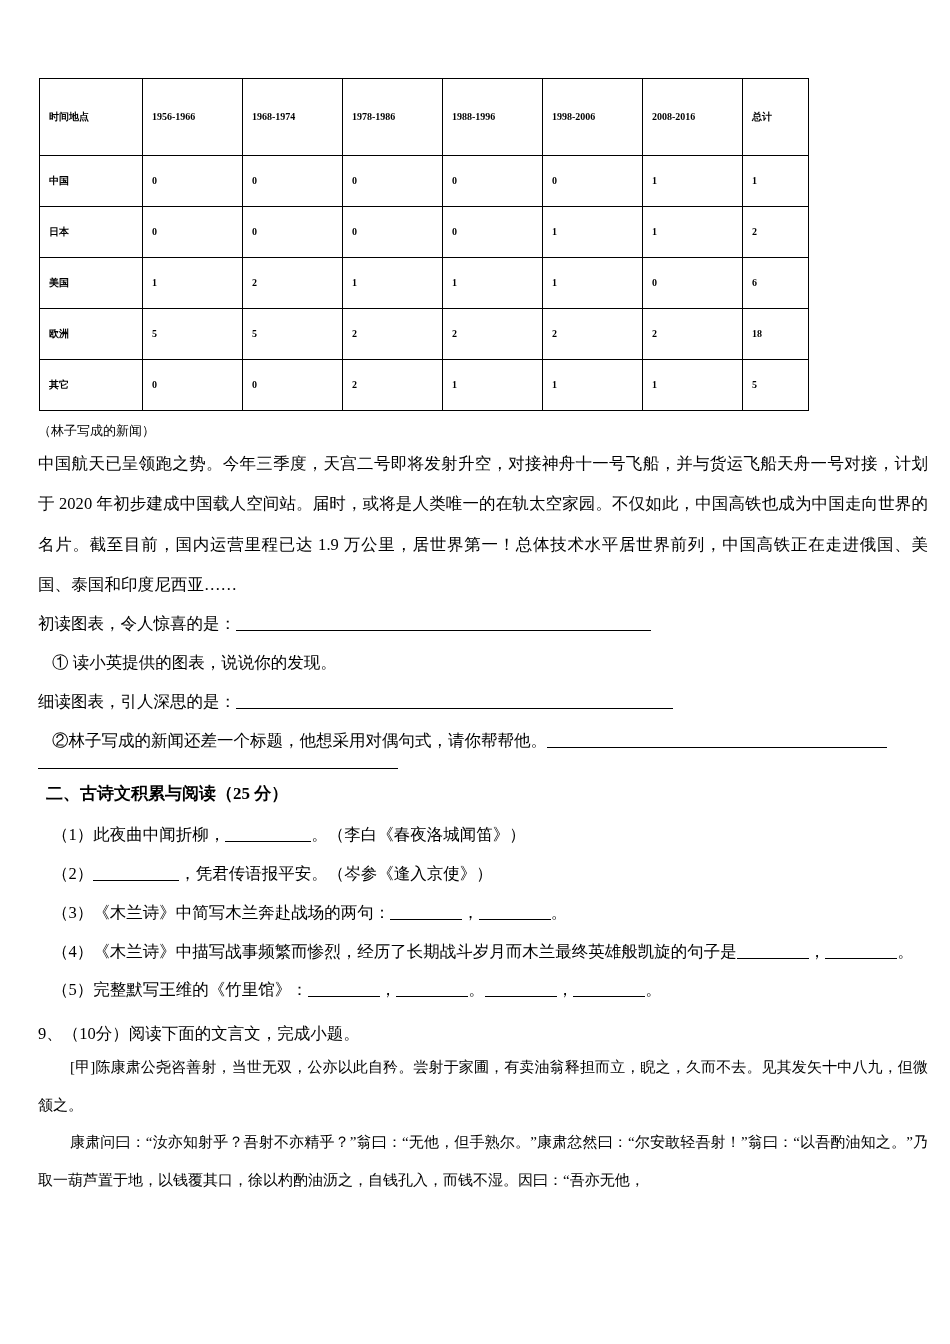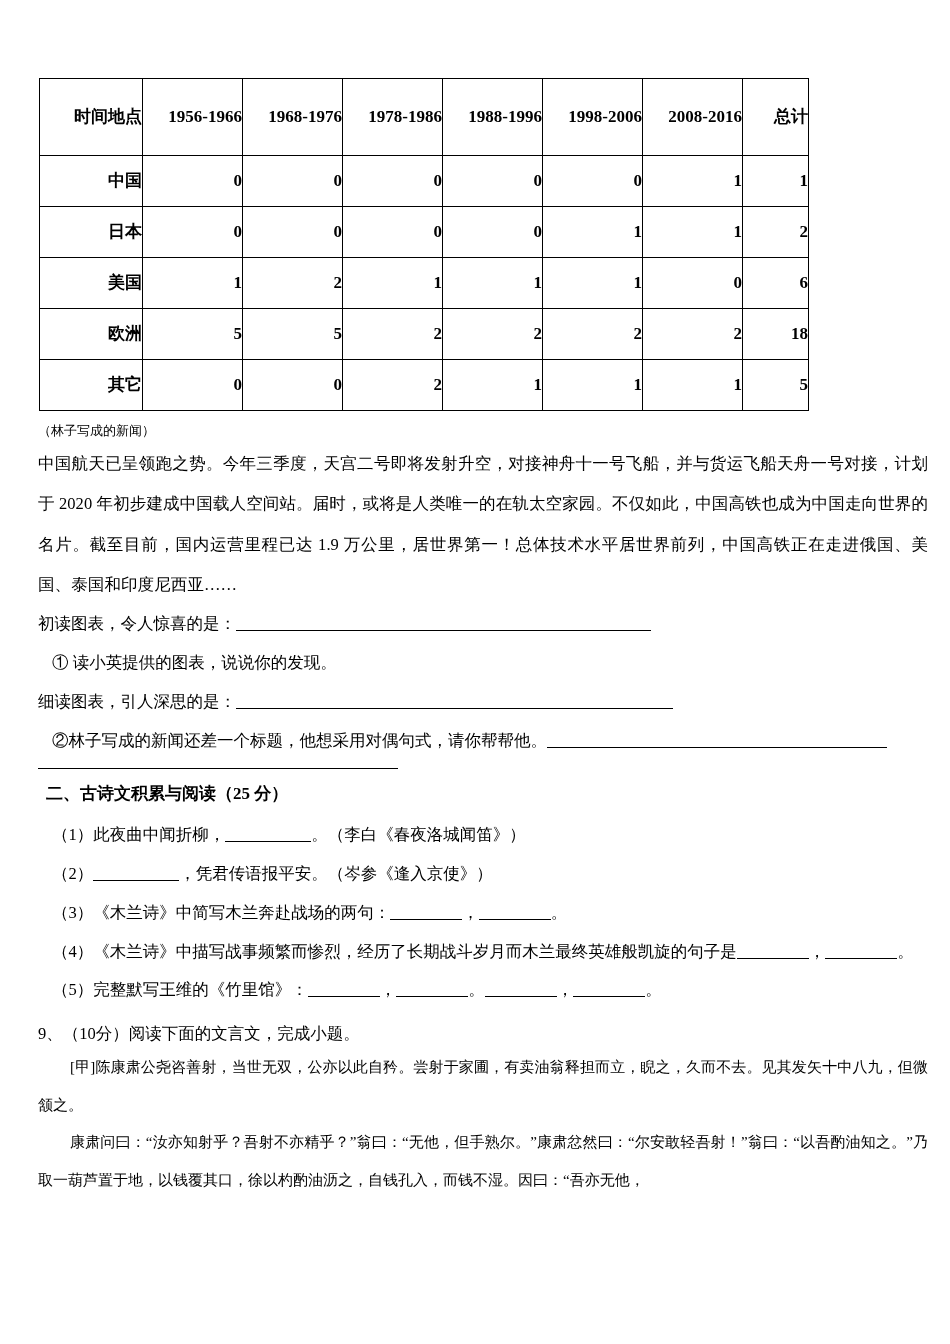--- a/index.html
+++ b/index.html
@@ -28,25 +28,24 @@
   table.stats {
     border-collapse: collapse;
     width: 712px;
     table-layout: fixed;
     margin: 0 0 0 1px;
   }
   table.stats td {
     border: 1.6px solid #000;
     font-family: "Liberation Serif", "DejaVu Serif", serif;
     font-weight: bold;
-    font-size: 17px;
+    font-size: 10px;
     padding: 0 0 0 9px;
     vertical-align: middle;
     line-height: 1.95;
-    text-align: right;
   }
   table.stats tr.head td {
     height: 76px;
     vertical-align: middle;
   }
   table.stats tr.body td {
     height: 50px;
   }
   td.rowhead {
     width: 93px;
@@ -116,21 +115,21 @@
 </head>
 <body>
 
 <div class="page">
 
   <table class="stats">
     <tbody>
       <tr class="head">
         <td class="rowhead corner">时间地点</td>
         <td class="yrcol hdrtxt">1956-1966</td>
-        <td class="yrcol hdrtxt">1968-1976</td>
+        <td class="yrcol hdrtxt">1968-1974</td>
         <td class="yrcol hdrtxt">1978-1986</td>
         <td class="yrcol hdrtxt">1988-1996</td>
         <td class="yrcol hdrtxt">1998-2006</td>
         <td class="yrcol hdrtxt">2008-2016</td>
         <td class="totcol hdrtxt">总计</td>
       </tr>
 
       <tr class="body">
         <td class="rowhead">中国</td>
         <td>0</td>

